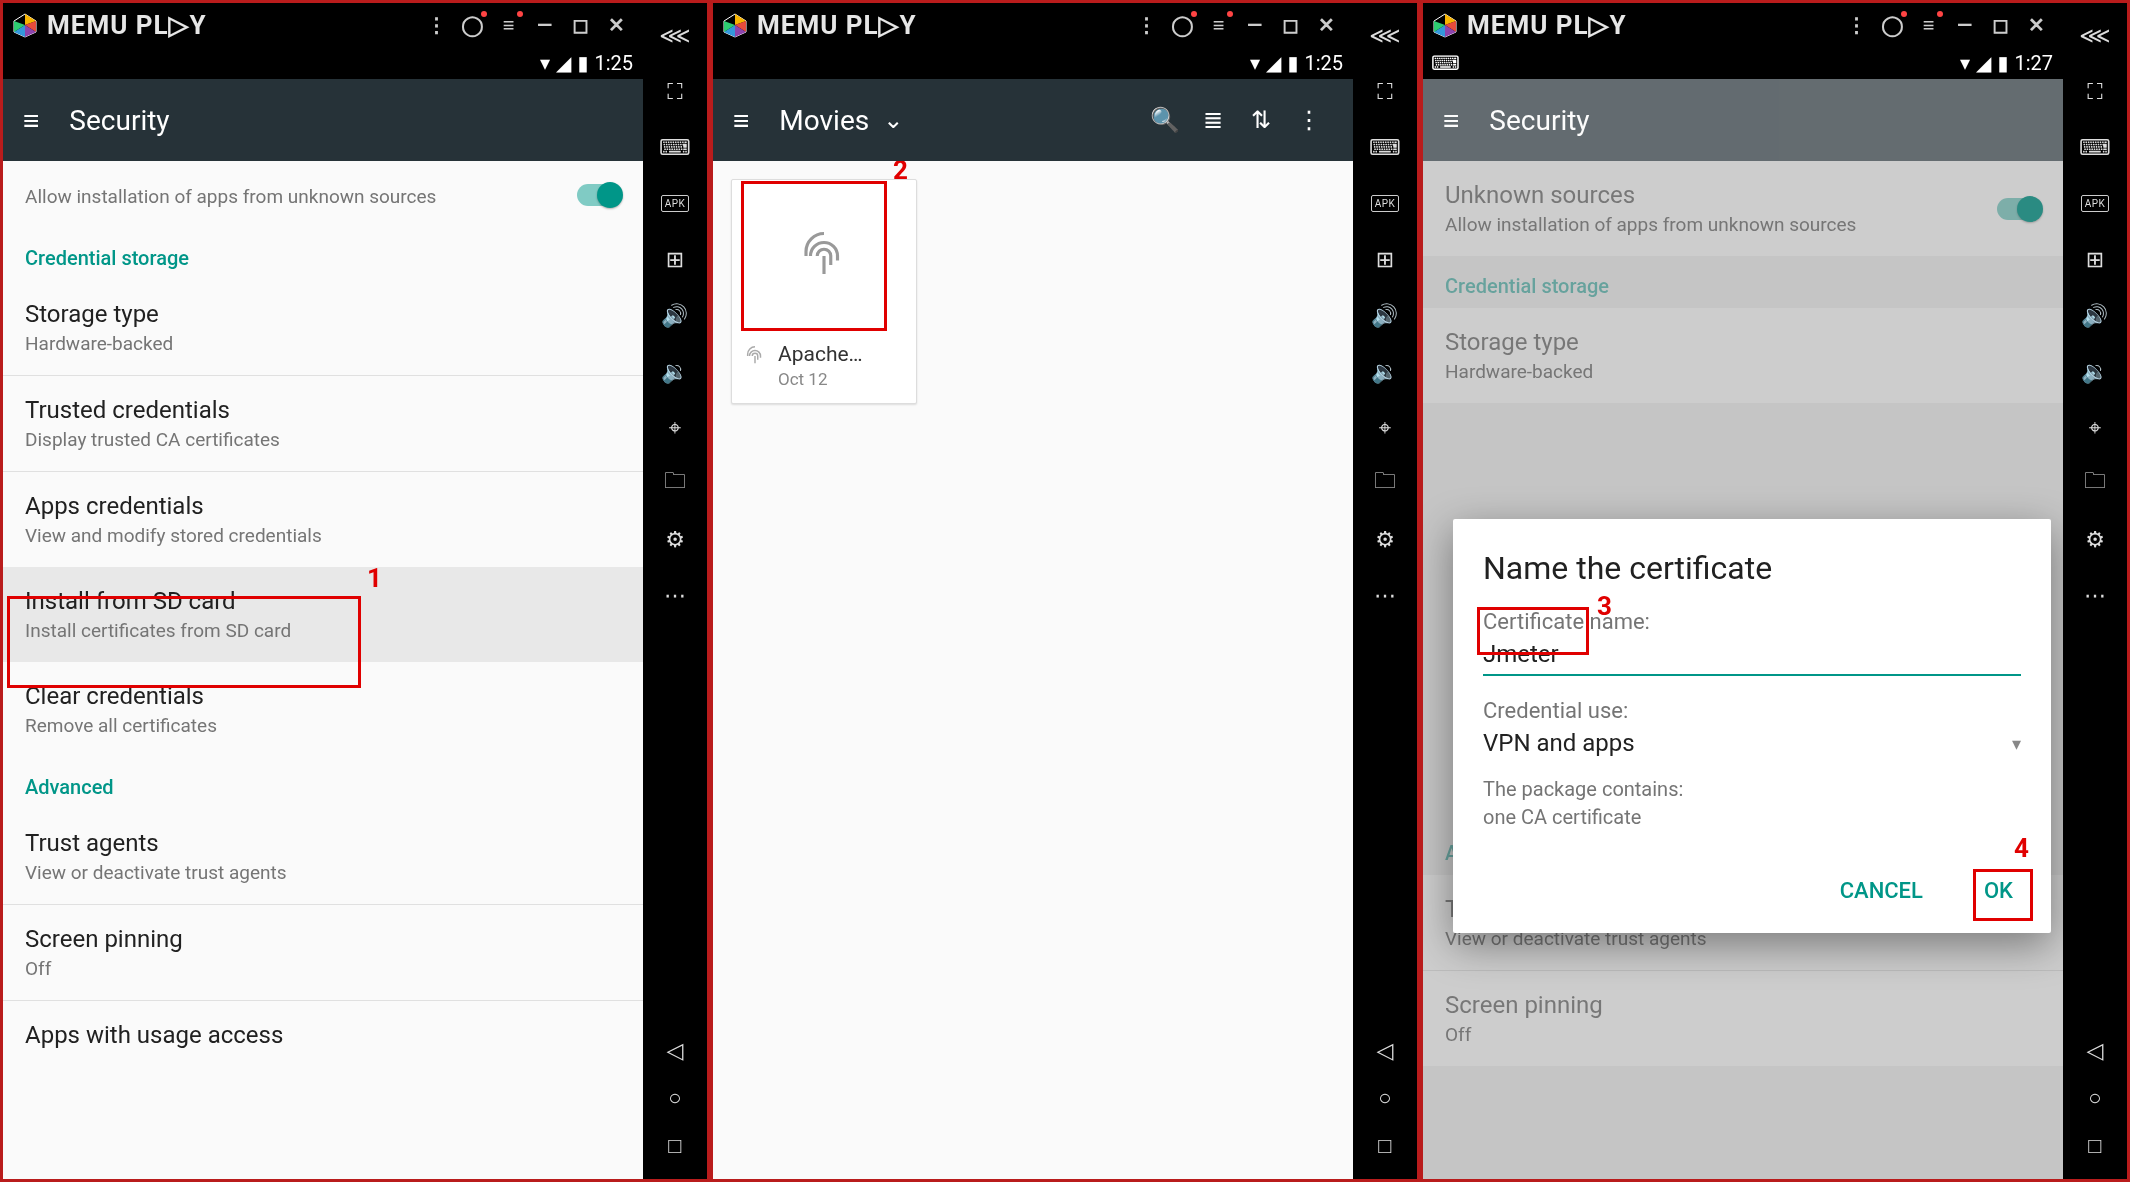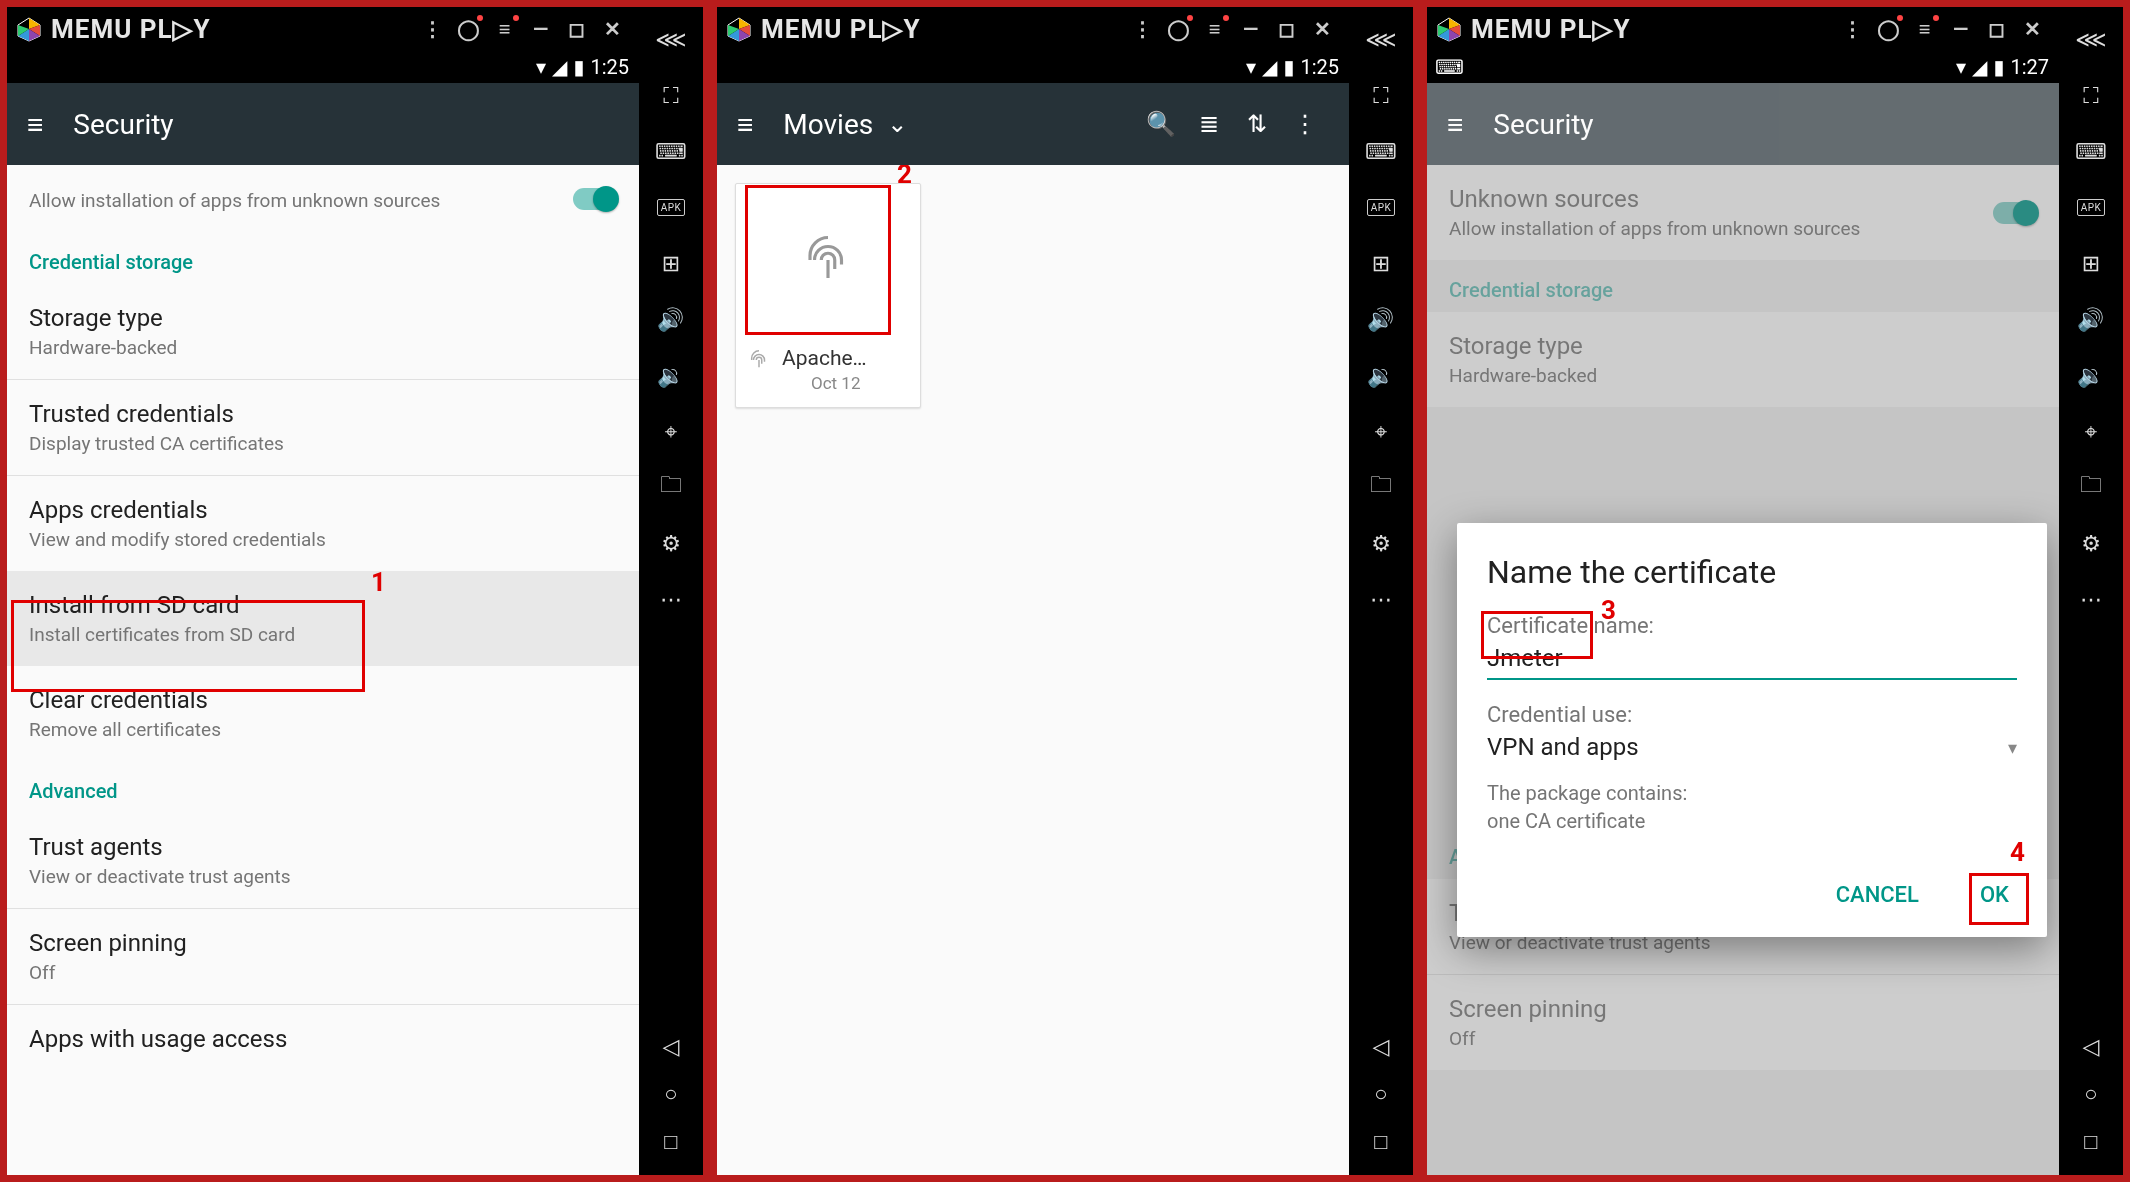--- a/index.html
+++ b/index.html
@@ -1,17 +1,17 @@
 <!DOCTYPE html>
 <html><head>
 <meta charset="utf-8">
 <style>
   * { margin:0; padding:0; box-sizing:border-box; font-family:Roboto,Arial,sans-serif; }
   body { background:#fff; width:2130px; height:1182px; display:flex; }
-  .panel { position:relative; width:710px; height:1182px; background:#eab308; border:7px solid #b91c1c; display:flex; }
+  .panel { position:relative; width:710px; height:1182px; background:#eab308; border:3px solid #b91c1c; display:flex; }
   .emuscreen { flex:1; display:flex; flex-direction:column; background:#f5f5f5; }
   .memu-titlebar { height:44px; background:#000; color:#e6e6e6; display:flex; align-items:center; padding:0 8px; font-weight:700; font-size:26px; letter-spacing:1px; }
   .memu-logo { width:28px; height:28px; margin-right:8px; display:flex; align-items:center; justify-content:center; }
   .memu-titlebar .spacer { flex:1; }
   .memu-titlebar .icon { width:36px; height:36px; display:flex; align-items:center; justify-content:center; color:#ccc; font-size:20px; position:relative; }
   .red-dot { position:absolute; top:4px; right:4px; width:6px; height:6px; background:#f44; border-radius:50%; }
   .sidebar { width:64px; background:#000; display:flex; flex-direction:column; align-items:center; padding-top:8px; gap:8px; }
   .sidebar .sicon { width:48px; height:48px; display:flex; align-items:center; justify-content:center; color:#ddd; font-size:22px; }
   .sidebar .sicon.small { font-size:14px; }
   .sidebar .grow { flex:1; }
@@ -31,21 +31,21 @@
   .toggle { width:44px; height:22px; background:#80cbc4; border-radius:11px; position:relative; }
   .toggle::after { content:""; position:absolute; right:-2px; top:-2px; width:26px; height:26px; background:#009688; border-radius:50%; box-shadow:0 1px 2px rgba(0,0,0,.3); }
   .row-flex { display:flex; align-items:center; }
   .row-flex .grow { flex:1; }
   .filegrid { padding:18px; }
   .filecard { width:186px; background:#fff; border:1px solid #ddd; border-radius:2px; display:flex; flex-direction:column; box-shadow:0 1px 2px rgba(0,0,0,.12); }
   .filecard .thumb { height:152px; display:flex; align-items:center; justify-content:center; font-size:46px; color:#999; }
   .filecard .meta { padding:10px 12px 14px; display:flex; gap:12px; align-items:flex-start; }
   .filecard .ficon { font-size:22px; color:#aaa; margin-top:3px; }
   .filecard .fname { font-size:21px; color:#333; line-height:1.2; }
-  .filecard .fdate { font-size:17px; color:#888; margin-top:2px;margin-left:29px; }
+  .filecard .fdate { font-size:17px; color:#888; margin-top:2px; }
   .scrim { position:absolute; inset:0; background:rgba(120,120,120,0.35); }
   .dialog { position:absolute; left:30px; right:12px; top:358px; background:#fff; border-radius:2px; box-shadow:0 12px 40px rgba(0,0,0,.4); padding:30px 30px 20px; }
   .dialog h3 { font-size:32px; color:#212121; font-weight:400; margin-bottom:22px; }
   .dialog .lbl { font-size:22px; color:#757575; }
   .dialog .inputline { border:none; border-bottom:2px solid #009688; font-size:24px; padding:6px 0; width:100%; color:#212121; outline:none; margin-bottom:22px; }
   .dialog .select-row { display:flex; align-items:center; font-size:24px; color:#212121; margin:6px 0 18px; }
   .dialog .select-row .caret { margin-left:auto; color:#888; font-size:18px; }
   .dialog .info { font-size:20px; color:#757575; line-height:1.4; margin-bottom:37px; }
   .dialog .actions { display:flex; justify-content:flex-end; gap:45px; font-size:22px; font-weight:500; color:#009688; }
   .dialog .actions .btn { padding:10px 8px; }

